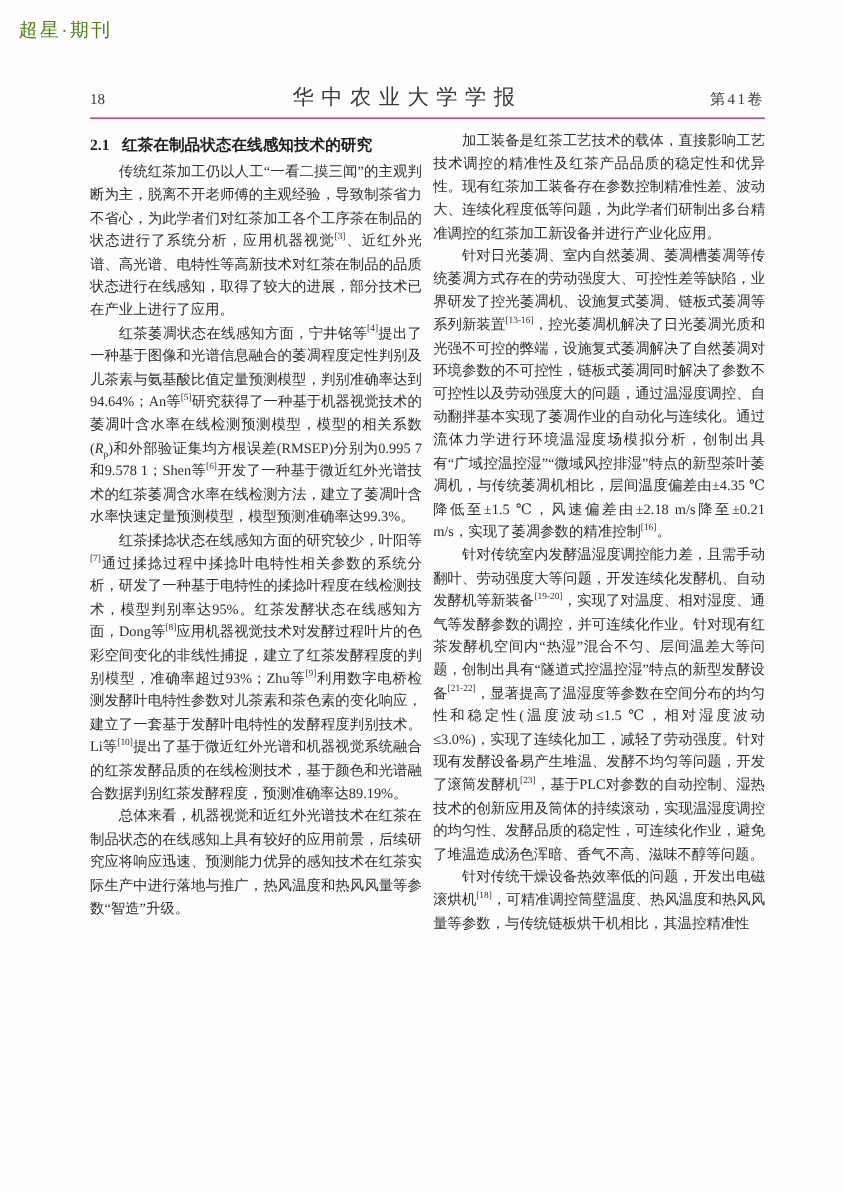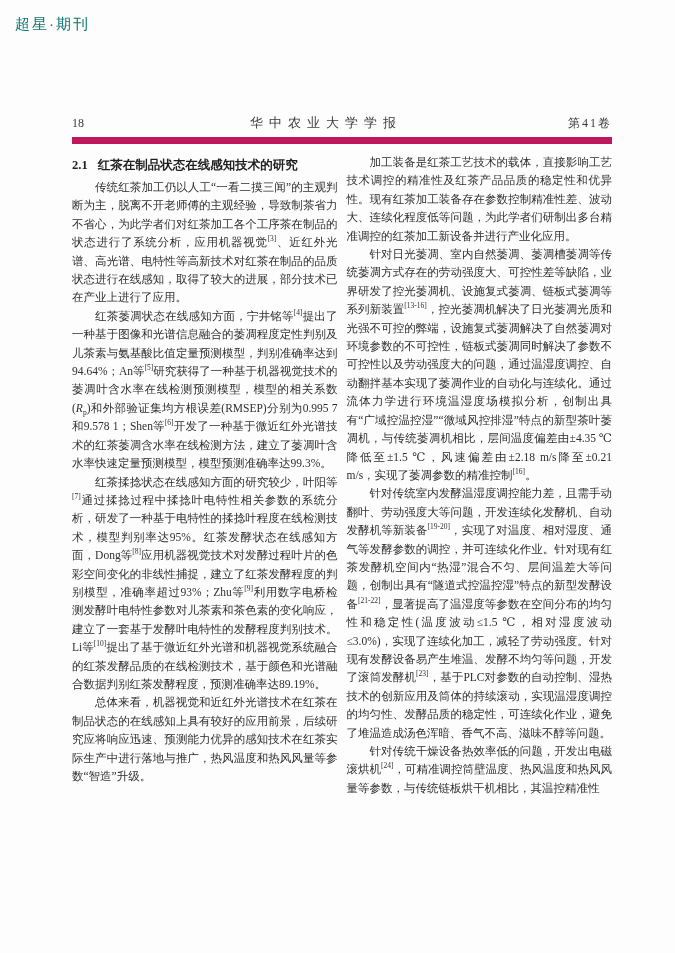--- a/index.html
+++ b/index.html
@@ -6,34 +6,34 @@
   body {
     width: 675px; height: 953px;
     background: #fdfdfd;
     position: relative;
     overflow: hidden;
     font-family: "Liberation Serif", "DejaVu Serif", serif;
   }
   .watermark-logo {
     position: absolute; left: 15px; top: 15px;
     font-family: "Liberation Sans", "DejaVu Sans", sans-serif;
-    font-size: 15px; color: #0f766e; letter-spacing: 2px;
+    font-size: 15px; color: #4d7c0f; letter-spacing: 2px;
     font-weight: 400;
   }
   .sheet {
     position: absolute; left: 72px; top: 66px; width: 540px;
   }
   .page-header {
     display: flex; justify-content: space-between; align-items: baseline;
     font-size: 12px; color: #3a3a3a;
     padding-bottom: 5px;
-    border-bottom: 7px solid #be185d;
+    border-bottom: 1px solid #be185d;
   }
   .page-number { font-size: 12px; }
-  .journal-title { letter-spacing: 6px; font-size: 13px; margin-top: 48px; }
+  .journal-title { letter-spacing: 6px; font-size: 17px; }
   .volume-label { letter-spacing: 2px; }
   .columns { display: flex; gap: 9px; margin-top: 9px; }
   .col { width: 265.5px; }
   .sec-heading {
     font-family: Liberation Serif, serif;
     font-weight: bold; font-size: 12.5px; color: #1f1f1f;
     margin: 3px 0 4px 0; line-height: 18px;
   }
   .sec-num { margin-right: 10px; }
   .col p {
@@ -63,16 +63,16 @@
         <div class="sec-heading"><span class="sec-num">2.1</span><span>红茶在制品状态在线感知技术的研究</span></div>
         <p>传统红茶加工仍以人工“一看二摸三闻”的主观判断为主，脱离不开老师傅的主观经验，导致制茶省力不省心，为此学者们对红茶加工各个工序茶在制品的状态进行了系统分析，应用机器视觉<sup>[3]</sup>、近红外光谱、高光谱、电特性等高新技术对红茶在制品的品质状态进行在线感知，取得了较大的进展，部分技术已在产业上进行了应用。</p>
         <p>红茶萎凋状态在线感知方面，宁井铭等<sup>[4]</sup>提出了一种基于图像和光谱信息融合的萎凋程度定性判别及儿茶素与氨基酸比值定量预测模型，判别准确率达到94.64%；An等<sup>[5]</sup>研究获得了一种基于机器视觉技术的萎凋叶含水率在线检测预测模型，模型的相关系数(<i>R</i><sub>p</sub>)和外部验证集均方根误差(RMSEP)分别为0.995 7和9.578 1；Shen等<sup>[6]</sup>开发了一种基于微近红外光谱技术的红茶萎凋含水率在线检测方法，建立了萎凋叶含水率快速定量预测模型，模型预测准确率达99.3%。</p>
         <p>红茶揉捻状态在线感知方面的研究较少，叶阳等<sup>[7]</sup>通过揉捻过程中揉捻叶电特性相关参数的系统分析，研发了一种基于电特性的揉捻叶程度在线检测技术，模型判别率达95%。红茶发酵状态在线感知方面，Dong等<sup>[8]</sup>应用机器视觉技术对发酵过程叶片的色彩空间变化的非线性捕捉，建立了红茶发酵程度的判别模型，准确率超过93%；Zhu等<sup>[9]</sup>利用数字电桥检测发酵叶电特性参数对儿茶素和茶色素的变化响应，建立了一套基于发酵叶电特性的发酵程度判别技术。Li等<sup>[10]</sup>提出了基于微近红外光谱和机器视觉系统融合的红茶发酵品质的在线检测技术，基于颜色和光谱融合数据判别红茶发酵程度，预测准确率达89.19%。</p>
         <p>总体来看，机器视觉和近红外光谱技术在红茶在制品状态的在线感知上具有较好的应用前景，后续研究应将响应迅速、预测能力优异的感知技术在红茶实际生产中进行落地与推广，热风温度和热风风量等参数“智造”升级。</p>
       </div>
     <div class="col" id="col-1">
         <p>加工装备是红茶工艺技术的载体，直接影响工艺技术调控的精准性及红茶产品品质的稳定性和优异性。现有红茶加工装备存在参数控制精准性差、波动大、连续化程度低等问题，为此学者们研制出多台精准调控的红茶加工新设备并进行产业化应用。</p>
         <p>针对日光萎凋、室内自然萎凋、萎凋槽萎凋等传统萎凋方式存在的劳动强度大、可控性差等缺陷，业界研发了控光萎凋机、设施复式萎凋、链板式萎凋等系列新装置<sup>[13-16]</sup>，控光萎凋机解决了日光萎凋光质和光强不可控的弊端，设施复式萎凋解决了自然萎凋对环境参数的不可控性，链板式萎凋同时解决了参数不可控性以及劳动强度大的问题，通过温湿度调控、自动翻拌基本实现了萎凋作业的自动化与连续化。通过流体力学进行环境温湿度场模拟分析，创制出具有“广域控温控湿”“微域风控排湿”特点的新型茶叶萎凋机，与传统萎凋机相比，层间温度偏差由±4.35 ℃降低至±1.5 ℃，风速偏差由±2.18 m/s降至±0.21 m/s，实现了萎凋参数的精准控制<sup>[16]</sup>。</p>
         <p>针对传统室内发酵温湿度调控能力差，且需手动翻叶、劳动强度大等问题，开发连续化发酵机、自动发酵机等新装备<sup>[19-20]</sup>，实现了对温度、相对湿度、通气等发酵参数的调控，并可连续化作业。针对现有红茶发酵机空间内“热湿”混合不匀、层间温差大等问题，创制出具有“隧道式控温控湿”特点的新型发酵设备<sup>[21-22]</sup>，显著提高了温湿度等参数在空间分布的均匀性和稳定性(温度波动≤1.5 ℃，相对湿度波动≤3.0%)，实现了连续化加工，减轻了劳动强度。针对现有发酵设备易产生堆温、发酵不均匀等问题，开发了滚筒发酵机<sup>[23]</sup>，基于PLC对参数的自动控制、湿热技术的创新应用及筒体的持续滚动，实现温湿度调控的均匀性、发酵品质的稳定性，可连续化作业，避免了堆温造成汤色浑暗、香气不高、滋味不醇等问题。</p>
-        <p>针对传统干燥设备热效率低的问题，开发出电磁滚烘机<sup>[24]</sup>，可精准调控筒壁温度、热风温度和热风风量等参数，与传统链板烘干机相比，其温控精准性</p>
+        <p>针对传统干燥设备热效率低的问题，开发出电磁滚烘机<sup>[18]</sup>，可精准调控筒壁温度、热风温度和热风风量等参数，与传统链板烘干机相比，其温控精准性</p>
       </div>
   </div>
 </div>
 
 </body></html>

